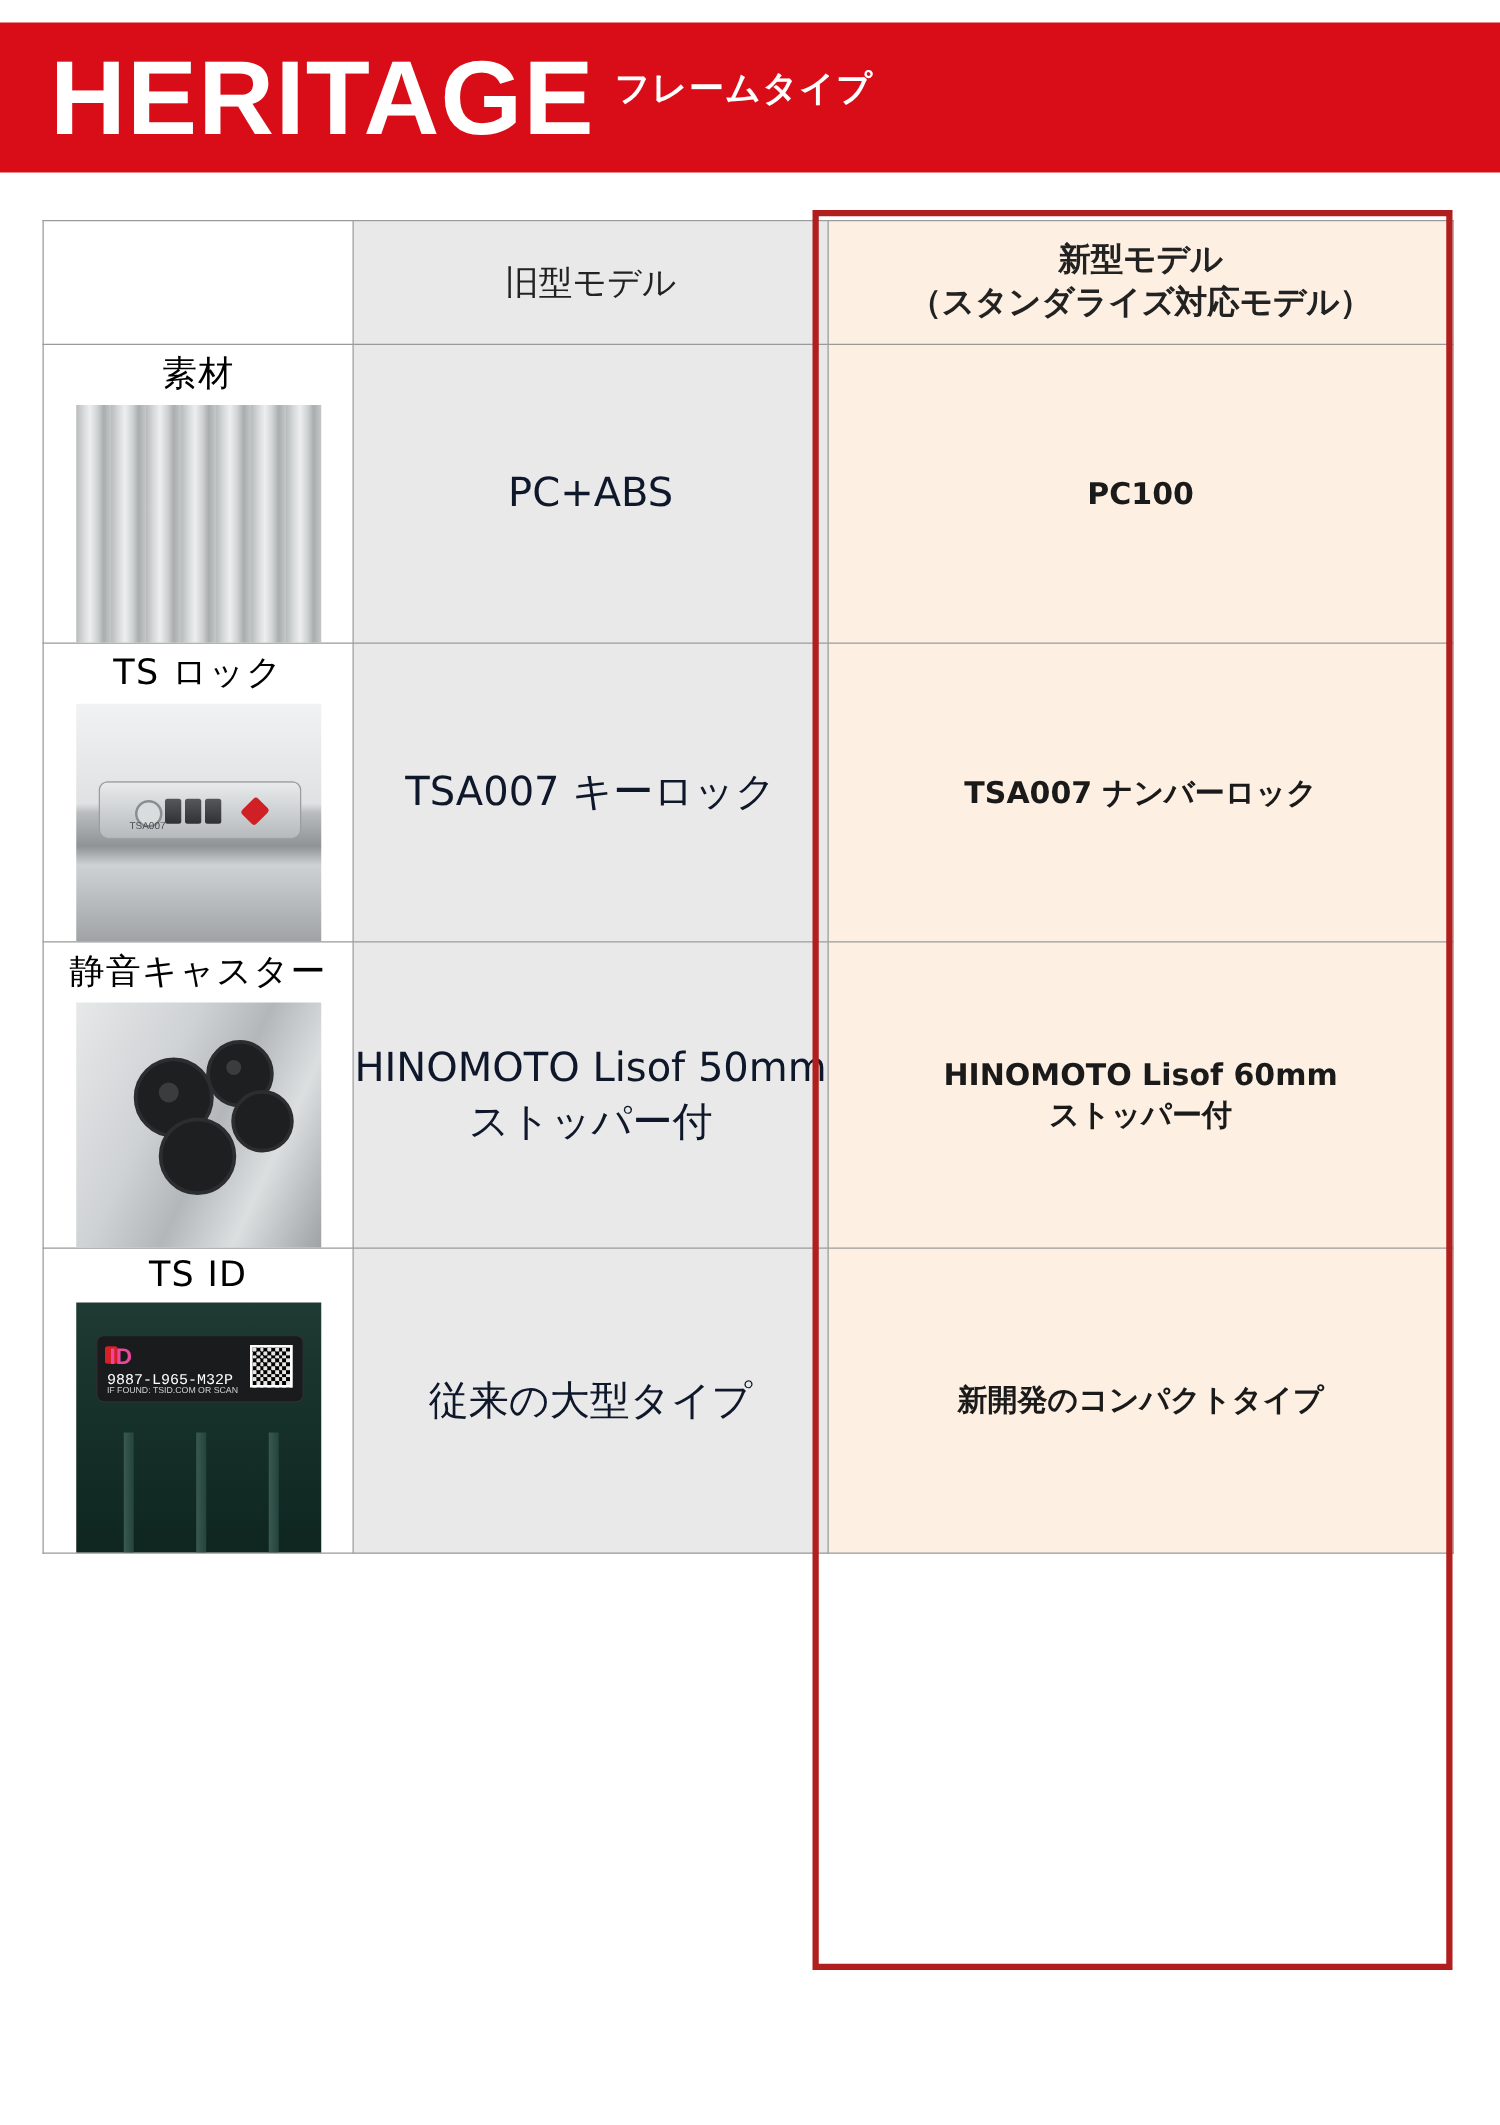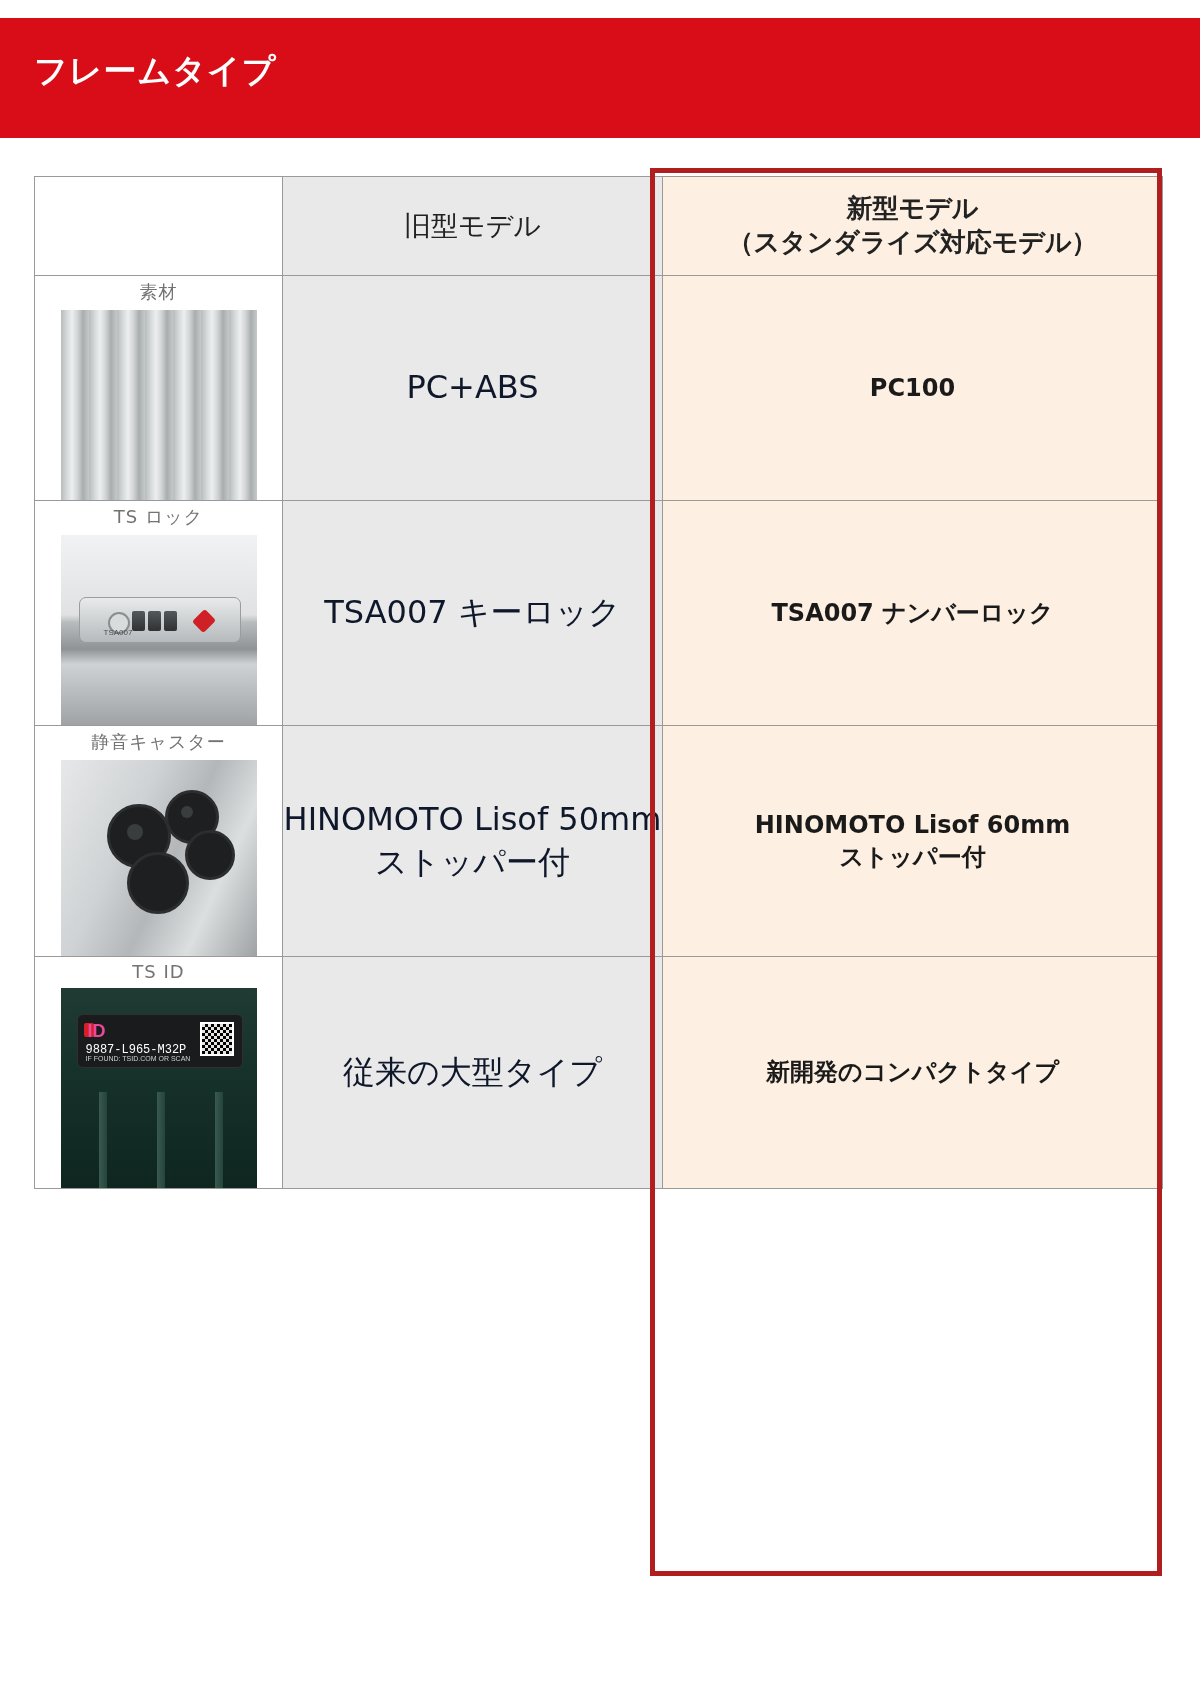--- a/index.html
+++ b/index.html
@@ -31,23 +31,23 @@
     color: #ffffff;
     font-size: 84px;
     font-weight: bold;
     letter-spacing: 1px;
     margin-left: 40px;
     line-height: 1;
     font-family: "Liberation Sans", sans-serif;
   }
   .brand-sub {
     color: #ffffff;
-    font-size: 33px;
+    font-size: 28px;
     font-weight: bold;
-    margin-left: 34px;
+    margin-left: 16px;
     margin-bottom: 14px;
     letter-spacing: 1px;
     font-family: "DejaVu Sans", sans-serif;
   }
 
   
   .table-wrap {
     position: absolute;
     left: 34px;
     top: 176px;
@@ -89,22 +89,22 @@
     font-family: "DejaVu Sans", sans-serif;
   }
 
   
   .imgcell {
     background: #ffffff;
     text-align: center;
     padding: 6px 0 8px 0;
   }
   .imgcell .cap {
-    font-size: 18px;
-    color: #737373;
+    font-size: 28px;
+    color: #000000;
     font-family: "DejaVu Sans", sans-serif;
     display: block;
     margin: 4px 0 6px 0;
     letter-spacing: 1px;
   }
   .photo {
     width: 196px;
     margin: 0 auto;
     border: 0;
     display: block;
@@ -292,20 +292,21 @@
     background: linear-gradient(90deg,#3a5a50,#24443c);
   }
   .ph-tsid .r1 { left: 38px; }
   .ph-tsid .r2 { left: 96px; }
   .ph-tsid .r3 { left: 154px; }
 </style>
 </head>
 <body>
 
 <div class="header-band">
+  <div class="brand-title">HERITAGE</div>
   <div class="brand-sub">フレームタイプ</div>
 </div>
 
 <div class="table-wrap">
   <table class="compare">
     <colgroup>
       <col class="col-img">
         <col class="col-old">
         <col class="col-new">
     </colgroup>

